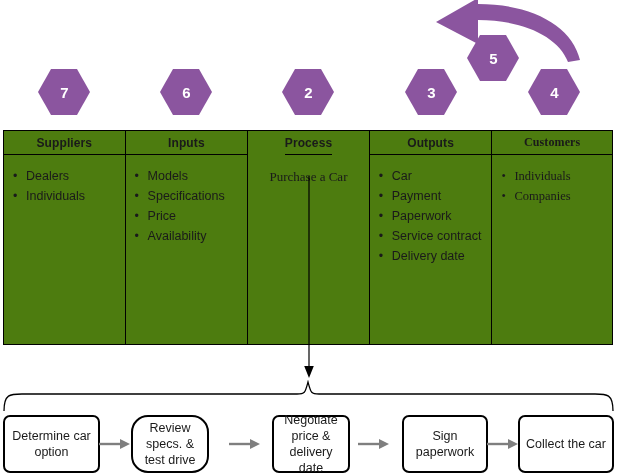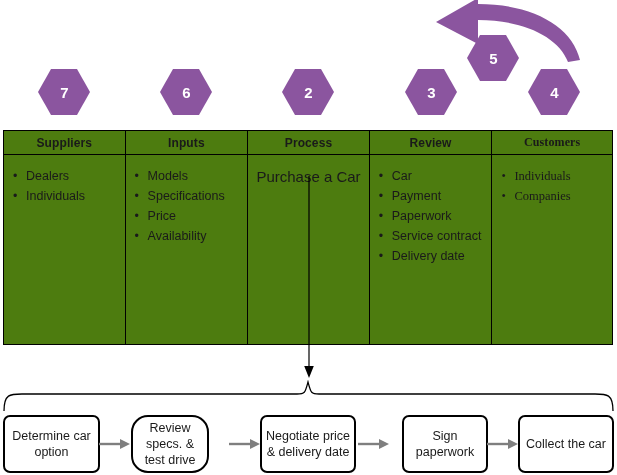--- a/index.html
+++ b/index.html
@@ -71,21 +71,21 @@
   }
   .sipoc-col {
     box-sizing: border-box;
     border-right: 1px solid #000000;
     display: flex;
     flex-direction: column;
   }
   .sipoc-col:last-child { border-right: none; }
   .col-s  { width: 122px; }
   .col-i  { width: 123px; }
-  .col-p  { width: 122px; }
+  .col-p  { width: 122px; align-items: center; }
   .col-o  { width: 123px; }
   .col-c  { width: 120px; font-family: Liberation Serif, serif; }
 
   .sipoc-head {
     height: 23px;
     border-bottom: 1px solid #000000;
     display: flex;
     align-items: center;
     justify-content: center;
     font-size: 12px;
@@ -110,24 +110,25 @@
     margin-bottom: 0px;
   }
   .sipoc-list li .bullet {
     position: absolute;
     left: 3px;
     top: 0;
     font-size: 12.5px;
     line-height: 20px;
   }
   .process-text {
-    font-size: 15px;
+    font-size: 13px;
     line-height: 18px;
     text-align: center;
     padding-top: 2px;
+    font-family: Liberation Serif, serif;
   }
 
   
   .down-arrow {
     position: absolute;
     left: 298px;
     top: 176px;
     width: 22px;
     height: 204px;
   }
@@ -160,21 +161,21 @@
     display: flex;
     align-items: center;
     justify-content: center;
     text-align: center;
     font-size: 12.5px;
     line-height: 16px;
     padding: 0 3px;
   }
   .fb1 { left: 3px;   width: 97px; }
   .fb2 { left: 131px; width: 78px; border-radius: 17px; }
-  .fb3 { left: 260px; width: 96px; }
+  .fb3 { left: 272px; width: 78px; }
   .fb4 { left: 402px; width: 86px; }
   .fb5 { left: 518px; width: 96px; }
 
   .flow-arrow {
     position: absolute;
     top: 22px;
     width: 32px;
     height: 14px;
   }
   .fa1 { left: 99px; }
@@ -250,21 +251,21 @@
     </div>
 
     <div class="sipoc-col col-p">
       <div class="sipoc-head">Process</div>
       <div class="sipoc-body">
         <div class="process-text">Purchase a Car</div>
       </div>
     </div>
 
     <div class="sipoc-col col-o">
-      <div class="sipoc-head">Review</div>
+      <div class="sipoc-head">Outputs</div>
       <div class="sipoc-body">
         <ul class="sipoc-list">
           <li><span class="bullet">•</span><span>Car</span></li>
           <li><span class="bullet">•</span><span>Payment</span></li>
           <li><span class="bullet">•</span><span>Paperwork</span></li>
           <li><span class="bullet">•</span><span>Service contract</span></li>
           <li><span class="bullet">•</span><span>Delivery date</span></li>
         </ul>
       </div>
     </div>

